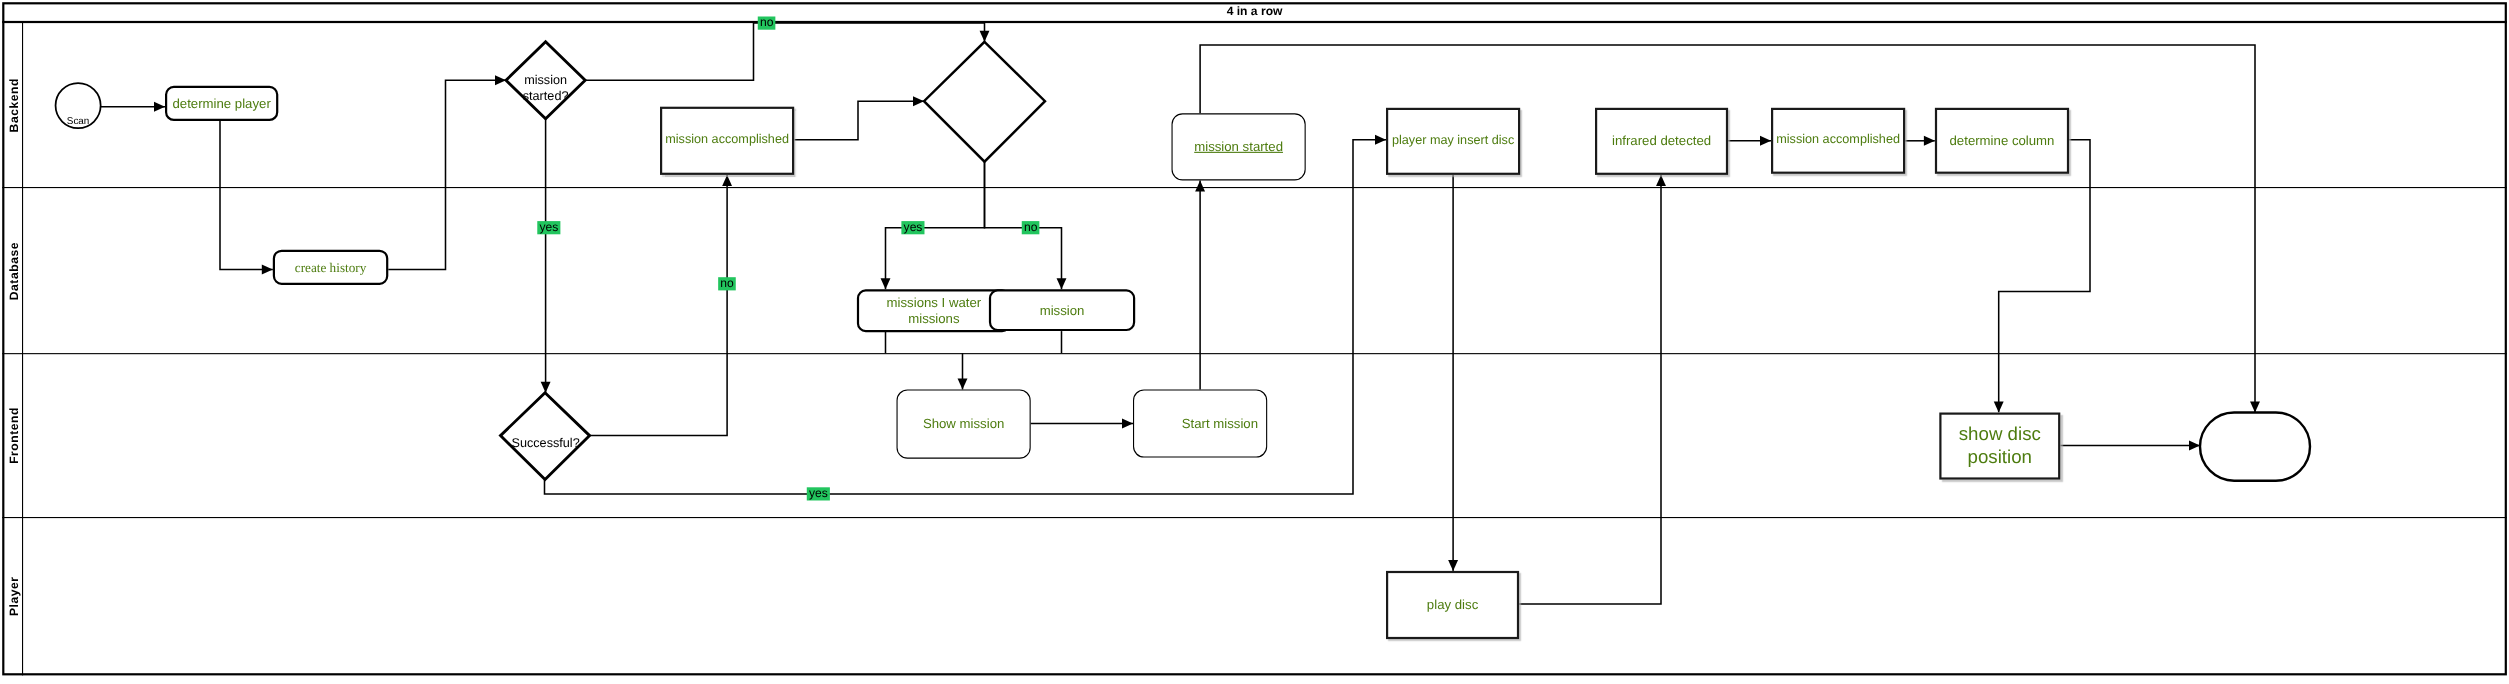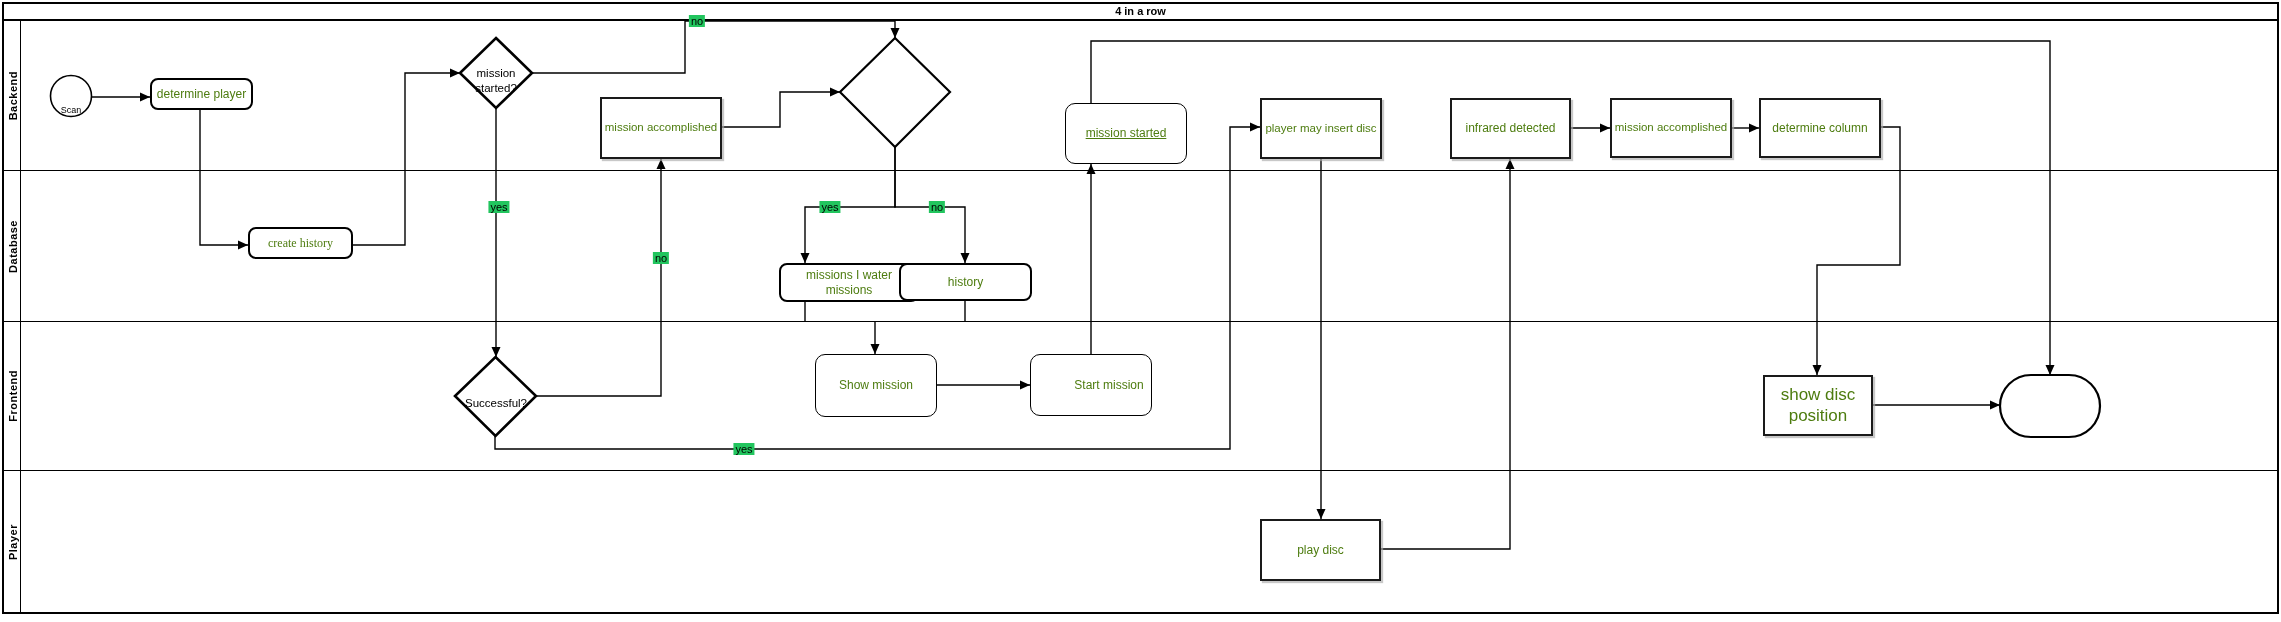--- a/index.html
+++ b/index.html
@@ -123,21 +123,21 @@
     <span>determine column</span>
   </div>
 
   <div class="node proc-bold" style="left:248px; top:227px; width:105px; height:32px;font-family:Liberation Serif, serif;">
     <span>create history</span>
   </div>
   <div class="node proc-bold" style="left:739px; top:263px; width:140px; height:39px; padding:0 10px;margin-left:40px;">
     <span>missions I water missions</span>
   </div>
   <div class="node proc-bold" style="left:899px; top:263px; width:133px; height:38px;">
-    <span>history</span>
+    <span>mission</span>
   </div>
 
   <div class="ghost" style="left:453px; top:382px; width:86px; height:28px;">
     <span>Successful?</span>
   </div>
   <div class="node proc" style="left:815px; top:354px; width:122px; height:63px;">
     <span>Show mission</span>
   </div>
   <div class="node proc" style="left:1030px; top:354px; width:122px; height:62px;padding-left:36px;">
     <span>Start mission</span>

